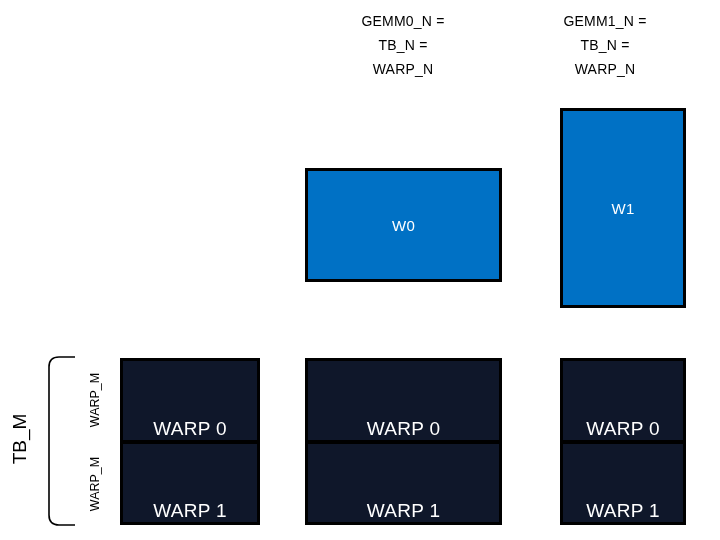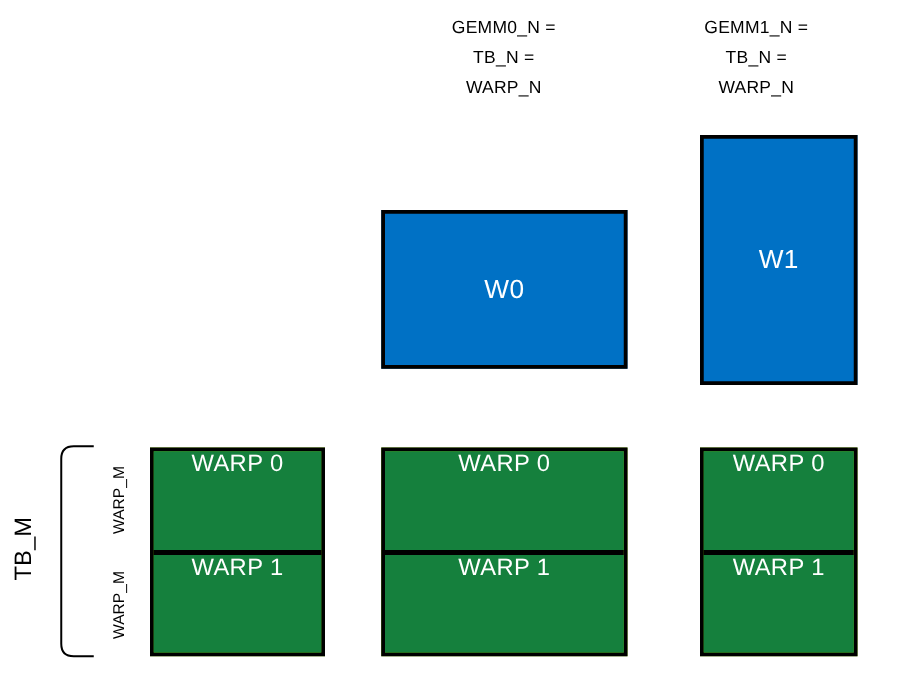--- a/index.html
+++ b/index.html
@@ -31,44 +31,44 @@
   .blue-box {
     position: absolute;
     background: #0071C5;
     border: 3px solid #000000;
     display: flex;
     align-items: center;
     justify-content: center;
   }
   .blue-box .tile-label {
     color: #ffffff;
-    font-size: 21px;
+    font-size: 15px;
     letter-spacing: 0.3px;
   }
-  .box-w0 { left: 305px; top: 168px; width: 197px; height: 127px; }
+  .box-w0 { left: 305px; top: 168px; width: 197px; height: 114px; }
   .box-w1 { left: 560px; top: 108px; width: 126px; height: 200px; }
 
   .green-column {
     position: absolute;
     top: 358px;
     height: 167px;
     border: 3px solid #000000;
     display: flex;
     flex-direction: column;
     background: #76B900;
   }
   .col-1 { left: 120px; width: 140px; }
   .col-2 { left: 305px; width: 197px; }
   .col-3 { left: 560px; width: 126px; }
 
   .green-cell {
     flex: 1;
-    background: #15803d;
+    background: #0f172a;
     display: flex;
-    align-items: flex-start;
+    align-items: flex-end;
     justify-content: center;
   }
   .green-cell .cell-label {
     color: #ffffff;
     font-size: 19px;
     letter-spacing: 0.3px;
   }
   .cell-divider {
     height: 4px;
     background: #000000;

